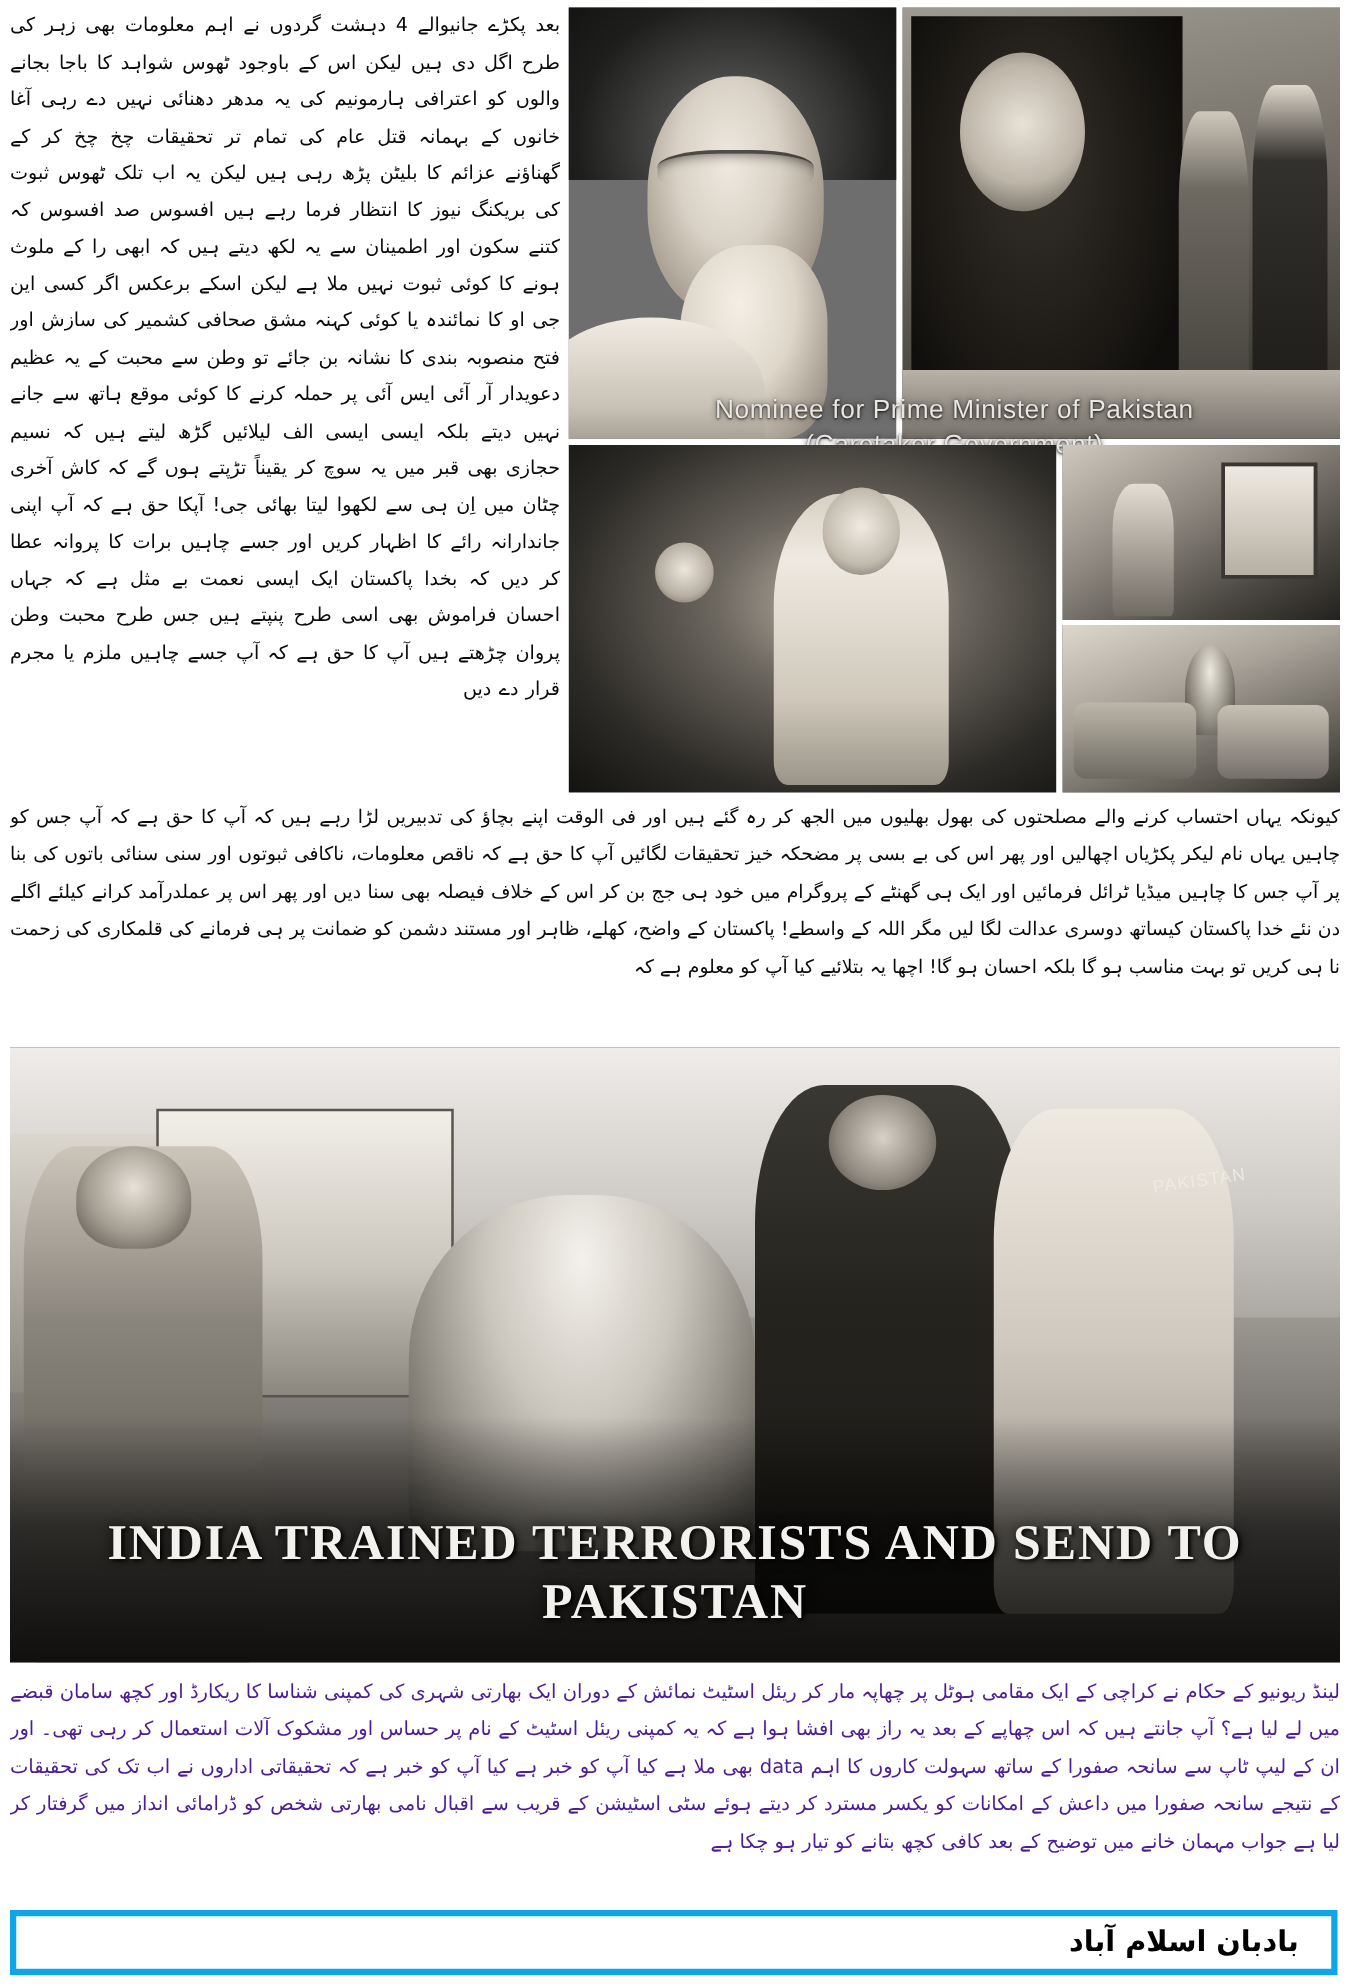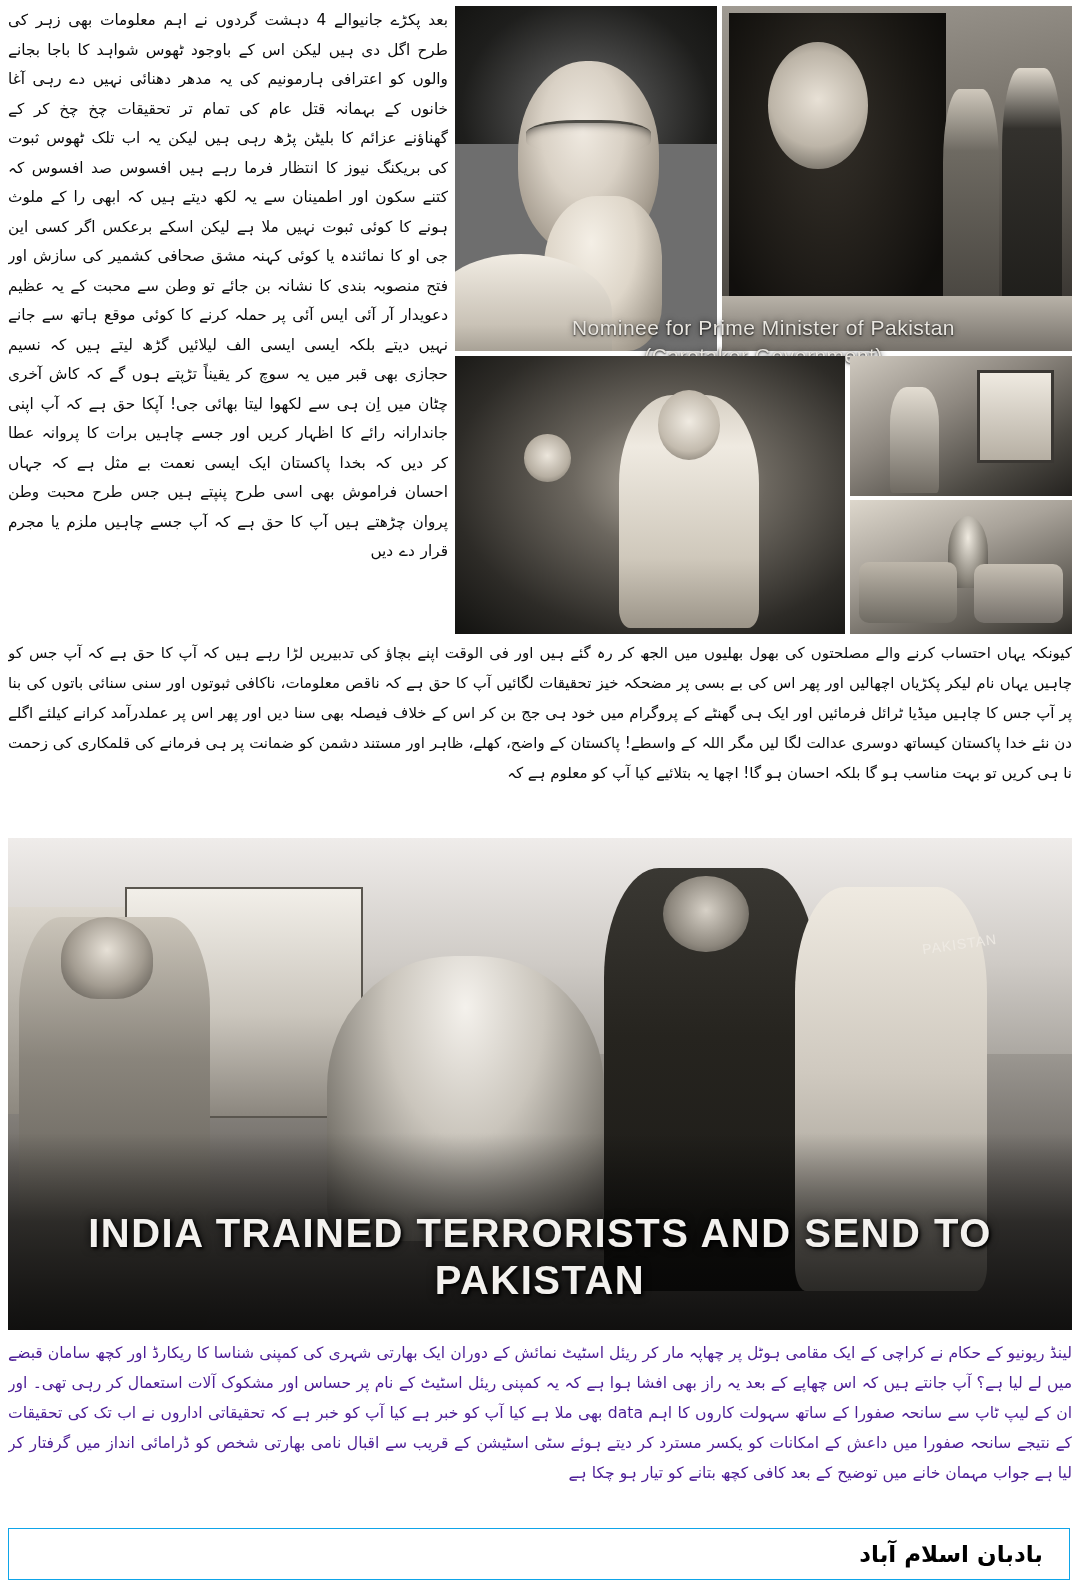--- a/index.html
+++ b/index.html
@@ -284,21 +284,21 @@
     transform: rotate(-8deg);
     opacity: .85;
   }
   .banner-caption {
     position: absolute;
     left: 0;
     bottom: 26px;
     width: 100%;
     text-align: center;
     color: #f3f1ee;
-    font-family: Liberation Sans, sans-serif;
+    font-family: Liberation Serif, serif;
     font-weight: bold;
     font-size: 40px;
     line-height: 47px;
     letter-spacing: 1.5px;
     text-shadow: 2px 2px 3px rgba(0,0,0,.9), 0 0 10px rgba(0,0,0,.75);
   }
   .banner-shade {
     position: absolute; left: 0; bottom: 0; width: 100%; height: 40%;
     background: linear-gradient(180deg, rgba(0,0,0,0) 0%, rgba(0,0,0,.55) 45%, rgba(0,0,0,.78) 100%);
   }
@@ -319,21 +319,21 @@
     overflow: hidden;
   }
 
   
   .footer {
     position: absolute;
     left: 8px;
     top: 1528px;
     width: 1062px;
     height: 52px;
-    border: 1px solid #0ea5e9;
+    border: 5px solid #0ea5e9;
     box-sizing: border-box;
   }
   .footer-text {
     position: absolute;
     right: 26px;
     top: 50%;
     transform: translateY(-50%);
     direction: rtl;
     font-family: "DejaVu Sans", sans-serif;
     font-size: 23px;

